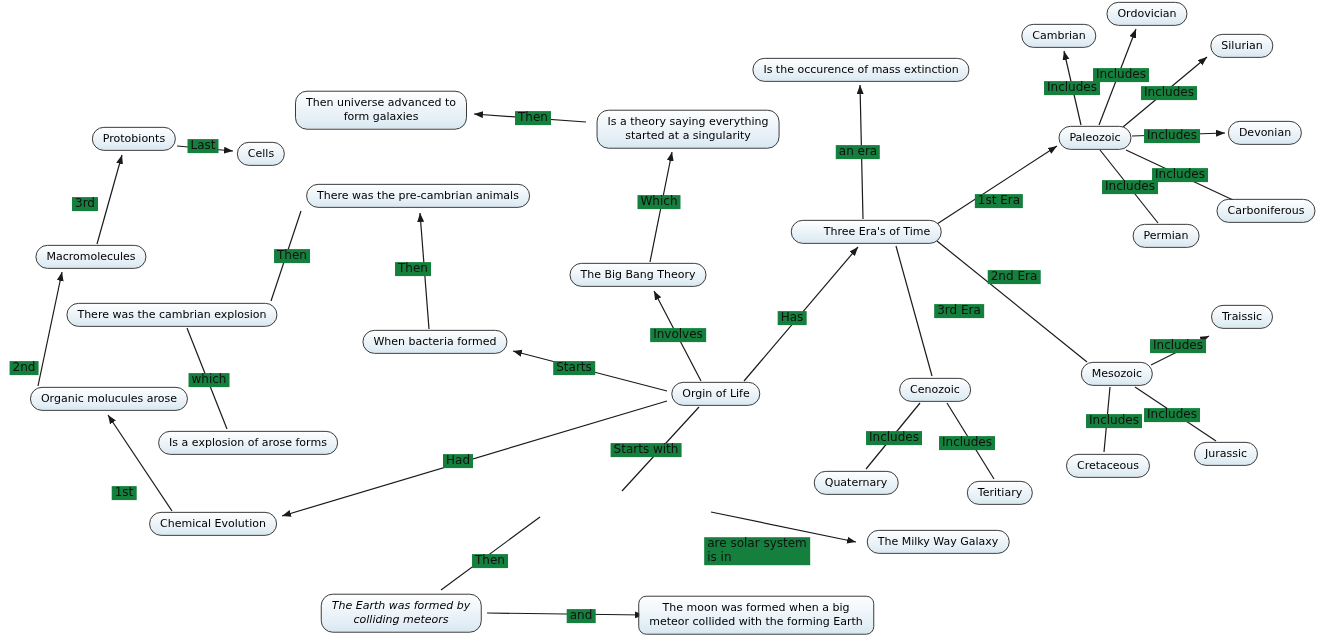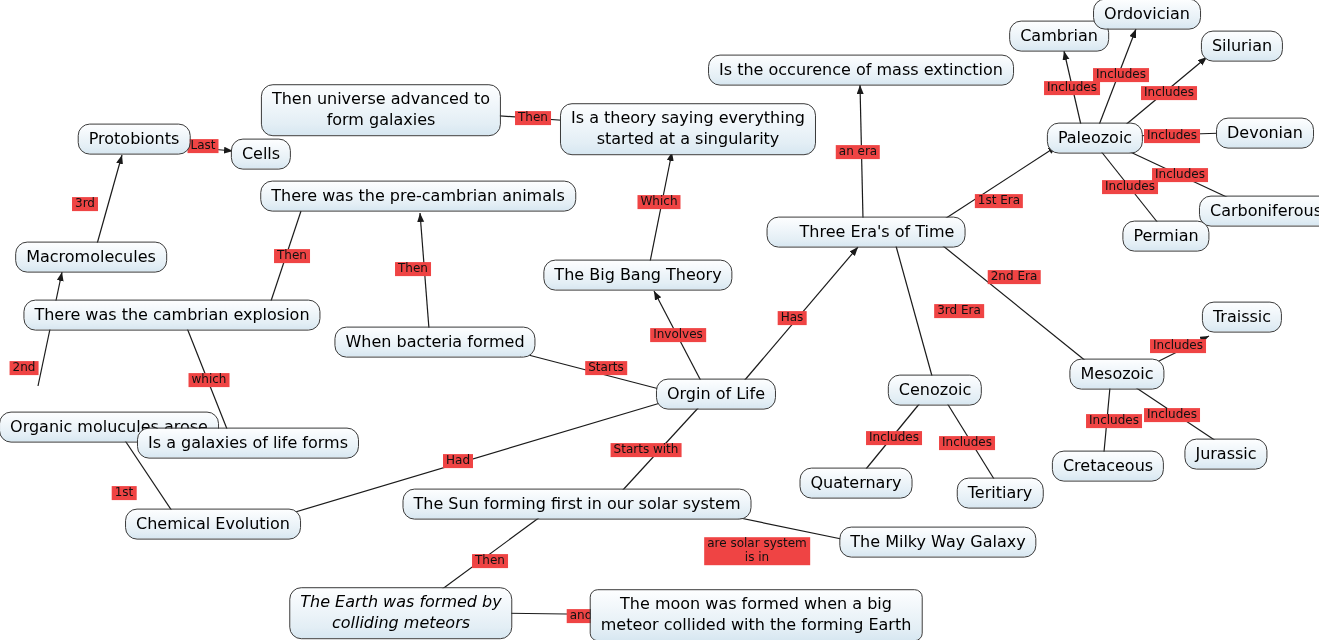--- a/index.html
+++ b/index.html
@@ -12,36 +12,35 @@
   }
   #edge-layer{position:absolute;left:0;top:0;width:1319px;height:640px;}
   #edge-layer line{stroke:#1a1a1a;stroke-width:1.2;}
   .node{
     position:absolute;
     transform:translate(-50%,-50%);
     background:linear-gradient(180deg,#fdfeff 0%,#e3eef5 78%,#d7e7f1 100%);
     border:1px solid #3a3a3a;
     border-radius:12px;
     padding:4px 10px;
-    font-size:16px;
+    font-size:11px;
     line-height:1.3;
     color:#000;
     text-align:center;
     white-space:pre-line;
     box-sizing:border-box;
   }
   .edge-label{
     position:absolute;
     transform:translate(-50%,-50%);
-    background:#ef4444;
+    background:#15803d;
     padding:0 3px;
     font-size:12px;
     line-height:1.15;
     color:#111;
-    text-align:center;
     white-space:pre-line;
   }
 </style>
 </head>
 <body>
 
 <div id="stage">
   <svg id="edge-layer" xmlns="http://www.w3.org/2000/svg">
     <defs>
       <marker id="arrowhead" markerUnits="userSpaceOnUse" markerWidth="10" markerHeight="8" refX="9" refY="3.5" orient="auto">
@@ -84,21 +83,21 @@
 
 <div class="edge-label" style="left: 203px; top: 146px;">Last</div>
     <div class="edge-label" style="left: 85px; top: 204px;">3rd</div>
     <div class="edge-label" style="left: 14px; top: 368px; margin-left: 10px;">2nd</div>
     <div class="edge-label" style="left: 124px; top: 493px;">1st</div>
     <div class="edge-label" style="left: 292px; top: 256px;">Then</div>
     <div class="edge-label" style="left: 413px; top: 269px;">Then</div>
     <div class="edge-label" style="left: 533px; top: 118px;">Then</div>
     <div class="edge-label" style="left: 659px; top: 202px;">Which</div>
     <div class="edge-label" style="left: 678px; top: 335px;">Involves</div>
-    <div class="edge-label" style="left: 574px; top: 368px; margin-left: 32px;">Starts</div>
+    <div class="edge-label" style="left: 574px; top: 368px;">Starts</div>
     <div class="edge-label" style="left: 792px; top: 318px;">Has</div>
     <div class="edge-label" style="left: 858px; top: 152px;">an era</div>
     <div class="edge-label" style="left: 999px; top: 201px;">1st Era</div>
     <div class="edge-label" style="left: 1014px; top: 277px;">2nd Era</div>
     <div class="edge-label" style="left: 959px; top: 311px;">3rd Era</div>
     <div class="edge-label" style="left: 1072px; top: 88px;">Includes</div>
     <div class="edge-label" style="left: 1121px; top: 75px;">Includes</div>
     <div class="edge-label" style="left: 1169px; top: 93px;">Includes</div>
     <div class="edge-label" style="left: 1172px; top: 136px;">Includes</div>
     <div class="edge-label" style="left: 1180px; top: 175px;">Includes</div>
@@ -129,29 +128,28 @@
     <div class="node" style="left: 91px; top: 257px;">Macromolecules</div>
     <div class="node" style="left: 866px; top: 232px; padding-left: 32px;">Three Era's of Time</div>
     <div class="node" style="left: 1095px; top: 138px;">Paleozoic</div>
     <div class="node" style="left: 1265px; top: 133px;">Devonian</div>
     <div class="node" style="left: 1266px; top: 211px;">Carboniferous</div>
     <div class="node" style="left: 1166px; top: 236px;">Permian</div>
     <div class="node" style="left: 638px; top: 275px;">The Big Bang Theory</div>
     <div class="node" style="left: 172px; top: 315px;">There was the cambrian explosion</div>
     <div class="node" style="left: 435px; top: 342px;">When bacteria formed</div>
     <div class="node" style="left: 1242px; top: 317px;">Traissic</div>
-    <div class="node" style="left: 109px; top: 399px; margin-top: 28px;">Organic molucules arose</div>
+    <div class="node" style="left: 109px; top: 399px;">Organic molucules arose</div>
     <div class="node" style="left: 716px; top: 394px;">Orgin of Life</div>
     <div class="node" style="left: 935px; top: 390px;">Cenozoic</div>
     <div class="node" style="left: 1117px; top: 374px;">Mesozoic</div>
-    <div class="node" style="left: 248px; top: 443px;">Is a galaxies of life forms</div>
+    <div class="node" style="left: 248px; top: 443px;">Is a explosion of arose forms</div>
     <div class="node" style="left: 856px; top: 483px;">Quaternary</div>
     <div class="node" style="left: 1000px; top: 493px;">Teritiary</div>
     <div class="node" style="left: 1108px; top: 466px;">Cretaceous</div>
     <div class="node" style="left: 1226px; top: 454px;">Jurassic</div>
     <div class="node" style="left: 213px; top: 524px;">Chemical Evolution</div>
-    <div class="node" style="left: 577px; top: 504px;">The Sun forming first in our solar system</div>
     <div class="node" style="left: 938px; top: 542px;">The Milky Way Galaxy</div>
     <div class="node" style="left: 401px; top: 613px; font-style: italic;">The Earth was formed by
 colliding meteors</div>
     <div class="node" style="left: 756px; top: 615px; border-radius: 8px;">The moon was formed when a big
 meteor collided with the forming Earth</div>
   </div>
 
 </body></html>

